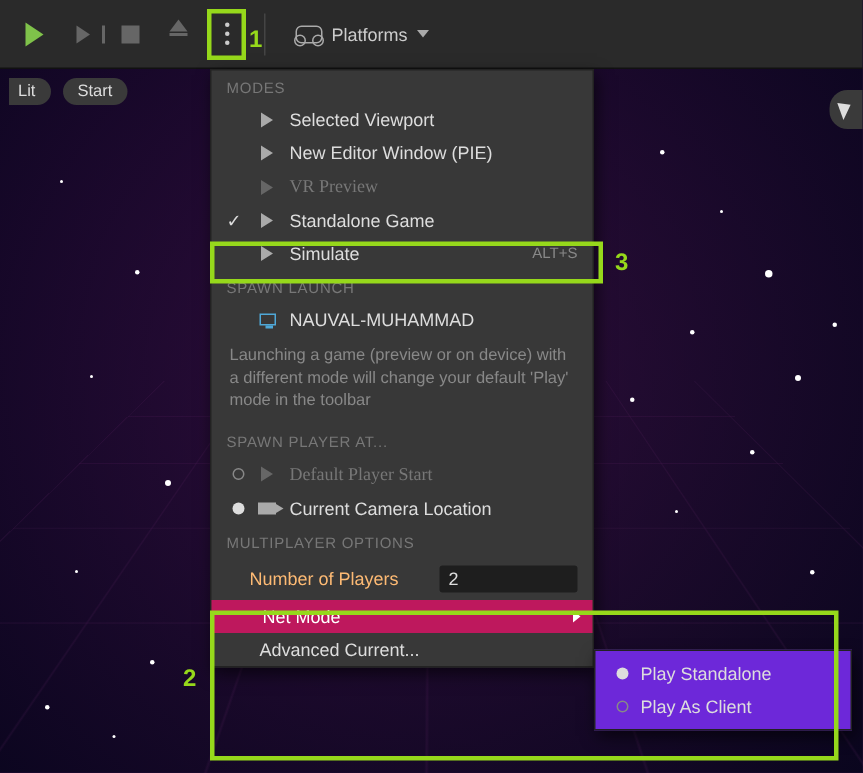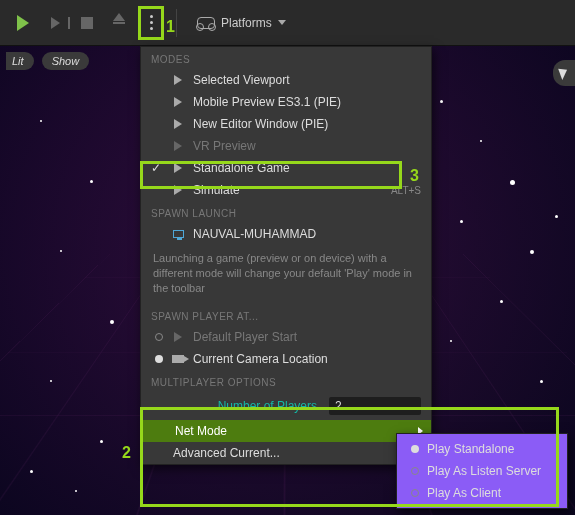--- a/index.html
+++ b/index.html
@@ -101,21 +101,20 @@
   .annot {
     position:absolute; color:#96d81b; font-weight:bold; font-size:16px;
     z-index:20;
   }
 
   
   .chips {
     position:relative; z-index:4;
     height:30px; display:flex; align-items:center; gap:8px;
     padding:0 6px;
-    font-style:italic;
   }
   .chip {
     background:#3a3a3a; color:#ddd; font-size:11px;
     padding:3px 10px; border-radius:10px;
   }
   .chip.half{ border-top-left-radius:0; border-bottom-left-radius:0; padding-left:6px;}
 
   
   .rtool {
     position:absolute; right:0; top:60px; width:22px; height:26px;
@@ -124,38 +123,38 @@
   }
   .cursor-ic{
     width:0;height:0;border-left:8px solid #ddd;
     border-top:4px solid transparent;border-bottom:8px solid transparent;
     transform:rotate(-20deg);
   }
 
   
   .panel {
     position:absolute; left:140px; top:46px;
-    width:292px;
+    width:256px;
     background:#383838;
     border:1px solid #222;
     box-shadow: 2px 4px 10px rgba(0,0,0,0.6);
     z-index:10;
   }
   .section-hdr {
     color:#777; font-size:10px; letter-spacing:0.5px;
     padding:7px 10px 4px;
   }
   .row {
     display:flex; align-items:center;
     padding:4px 10px 4px 32px;
     min-height:22px;
     position:relative;
     color:#ddd;
   }
-  .row.disabled { color:#777; }
+  .row.disabled { color:#777;font-family:Liberation Serif, serif; }
   .row .ic {
     position:absolute; left:30px; width:14px; display:flex;
     align-items:center; justify-content:center;
   }
   .row .txt { margin-left:20px; }
   .row .shortcut { margin-left:auto; color:#888; font-size:10px; }
   .tri-ic {
     width:0;height:0;border-left:8px solid #aaa;
     border-top:5px solid transparent;border-bottom:5px solid transparent;
   }
@@ -192,42 +191,42 @@
   .hl-bottom{
     position:absolute; left:140px; top:407px;
     width:419px; height:100px;
     border:3px solid #96d81b; z-index:15; pointer-events:none;
   }
 
   
   .num-row{
     display:flex; align-items:center; padding:5px 10px; gap:8px;
   }
-  .num-row label{ color:#14b8a6; flex:1; text-align:right; padding-right:4px;}
+  .num-row label{ color:#fdba74; flex:1; text-align:center; padding-right:4px;}
   .num-input{
     background:#1e1e1e; color:#ddd; border:none;
     width:92px; height:18px; font-size:12px;
     padding:0 6px; text-align:left; border-radius:2px;
   }
   .netmode{
-    background:#4d7c0f; color:#fff;
+    background:#be185d; color:#fff;
     display:flex; align-items:center;
     padding:4px 10px 4px 34px; height:22px;
     position:relative;
   }
   .netmode .sub-arrow{
     position:absolute; right:8px;
     width:0;height:0;border-left:5px solid #fff;
     border-top:4px solid transparent;border-bottom:4px solid transparent;
   }
 
   
   .submenu{
     position:absolute; left:396px; top:433px;
-    width:172px; background:#8b5cf6;
+    width:172px; background:#6d28d9;
     border:1px solid #222; z-index:12;
     box-shadow: 2px 4px 10px rgba(0,0,0,0.6);
     padding:4px 0;
   }
   .sub-row{
     display:flex; align-items:center;
     padding:4px 10px 4px 30px; color:#ddd;
     position:relative; min-height:20px;
   }
 </style>
@@ -284,41 +283,35 @@
     <span class="chev-down"></span>
   </div>
 </div>
 
 <div class="annot" style="left:166px;top:18px;">1</div>
 <div class="annot" style="left:410px;top:167px;">3</div>
 <div class="annot" style="left:122px;top:444px;">2</div>
 
 <div class="chips">
   <div class="chip half">Lit</div>
-  <div class="chip">Show</div>
+  <div class="chip">Start</div>
 </div>
 
 <div class="rtool">
   <span class="cursor-ic"></span>
 </div>
 
 <div class="panel">
   <div class="section-hdr">MODES</div>
 
   <div class="row">
     <span class="ic">
         <span class="tri-ic"></span>
       </span>
     <span class="txt">Selected Viewport</span>
-  </div>
-  <div class="row">
-    <span class="ic">
-        <span class="tri-ic"></span>
-      </span>
-    <span class="txt">Mobile Preview ES3.1 (PIE)</span>
   </div>
   <div class="row">
     <span class="ic">
         <span class="tri-ic"></span>
       </span>
     <span class="txt">New Editor Window (PIE)</span>
   </div>
   <div class="row disabled">
     <span class="ic">
         <span class="tri-ic dis"></span>
@@ -380,22 +373,18 @@
   </div>
 </div>
 
 <div class="submenu">
   <div class="sub-row">
     <span class="radio-ic"></span>
     <span>Play Standalone</span>
   </div>
   <div class="sub-row">
     <span class="radio-ic empty"></span>
-    <span>Play As Listen Server</span>
-  </div>
-  <div class="sub-row">
-    <span class="radio-ic empty"></span>
     <span>Play As Client</span>
   </div>
 </div>
 
 <div class="hl-std"></div>
 <div class="hl-bottom"></div>
 
 </body></html>

